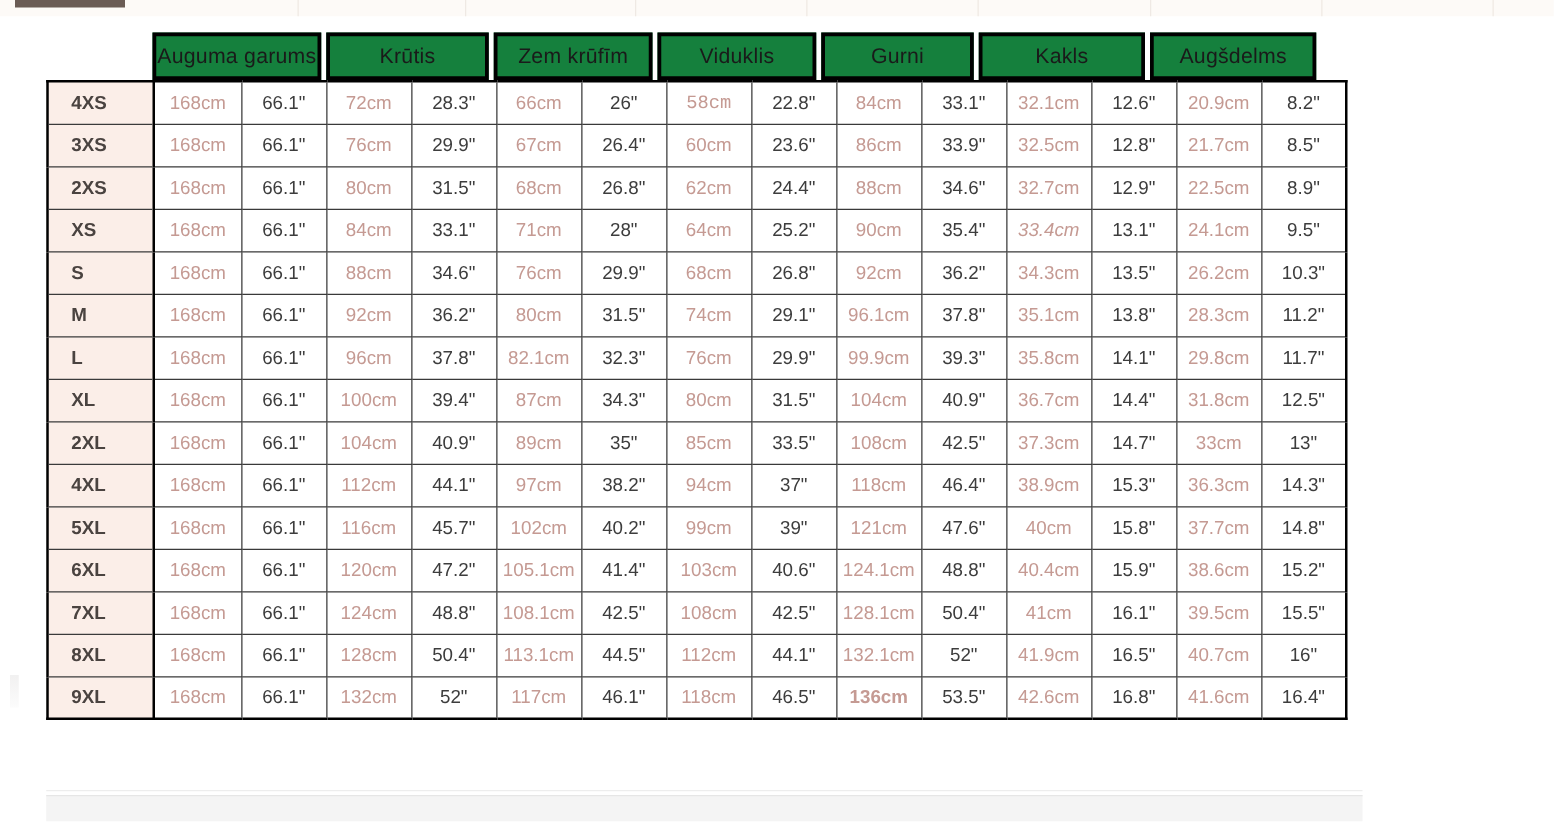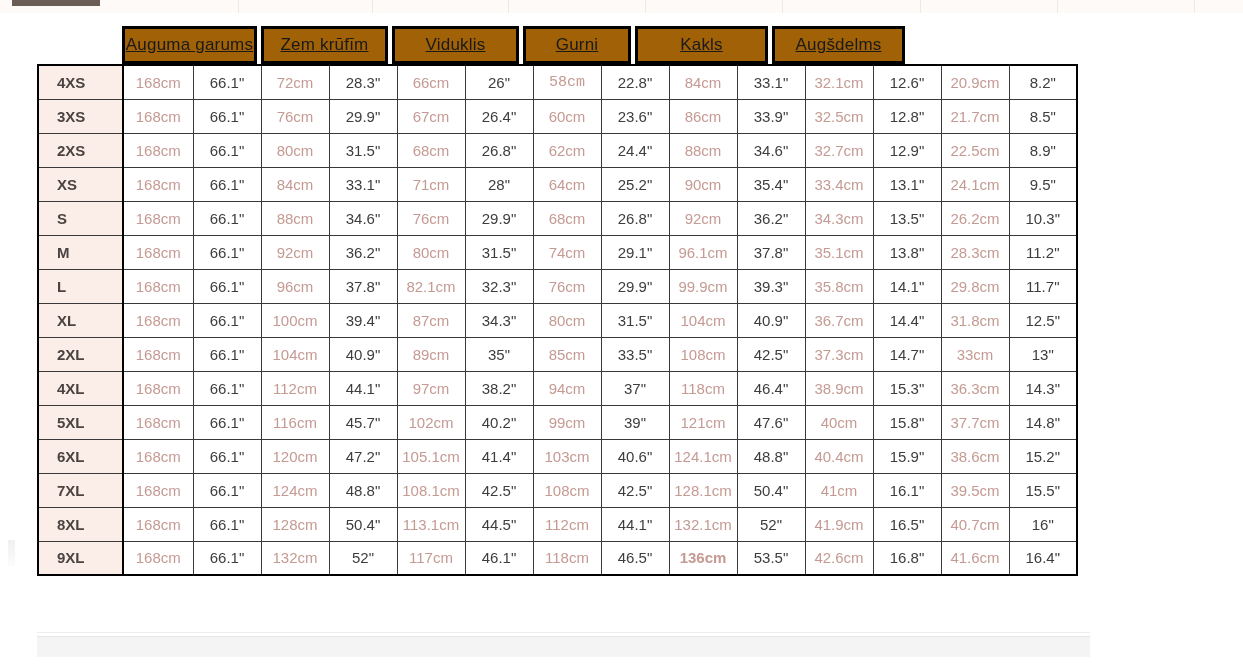--- a/index.html
+++ b/index.html
@@ -44,30 +44,29 @@
   }
 
   
   #header-row{
     position:absolute;left:122px;top:26px;
     height:38px;
     display:flex;
   }
   .hdr-cell{
     border:3px solid #000;
-    background:#a16207;
+    background:#15803d;
     display:flex;align-items:center;justify-content:center;
     box-sizing:border-box;
     height:38px;
     font-size:17px;
     color:#1a1a1a;
     letter-spacing:.2px;
     margin-right:4px;
     white-space:nowrap;
-    text-decoration:underline;
   }
   .hdr-cell:last-child{margin-right:0;}
 
   
   #size-table{
     position:absolute;left:37px;top:64px;
     border-collapse:collapse;
     table-layout:fixed;
   }
   #size-table td{
@@ -111,23 +110,24 @@
       <i style="left: 920px;"></i>
       <i style="left: 1057px;"></i>
       <i style="left: 1194px;"></i>
     </div>
 </div>
 
 <div id="left-artifact"></div>
 
 <div id="header-row">
     <div class="hdr-cell" style="width: 135px;">Auguma garums</div>
+    <div class="hdr-cell" style="width: 130px;">Krūtis</div>
     <div class="hdr-cell" style="width: 127px;">Zem krūfīm</div>
     <div class="hdr-cell" style="width: 127px;">Viduklis</div>
-    <div class="hdr-cell" style="width: 108px;">Gurni</div>
+    <div class="hdr-cell" style="width: 122px;">Gurni</div>
     <div class="hdr-cell" style="width: 133px;">Kakls</div>
     <div class="hdr-cell" style="width: 133px;">Augšdelms</div>
   </div>
 
 <table id="size-table">
   <tbody>
       <tr>
         <td class="size-cell" style="width: 85px;">4XS</td>
         <td class="cm-cell" style="width: 70px;">168cm</td>
         <td class="in-cell" style="width: 68px;">66.1"</td>
@@ -183,21 +183,21 @@
         <td class="cm-cell" style="width: 70px;">168cm</td>
         <td class="in-cell" style="width: 68px;">66.1"</td>
         <td class="cm-cell" style="width: 68px;">84cm</td>
         <td class="in-cell" style="width: 68px;">33.1"</td>
         <td class="cm-cell" style="width: 68px;">71cm</td>
         <td class="in-cell" style="width: 68px;">28"</td>
         <td class="cm-cell" style="width: 68px;">64cm</td>
         <td class="in-cell" style="width: 68px;">25.2"</td>
         <td class="cm-cell" style="width: 68px;">90cm</td>
         <td class="in-cell" style="width: 68px;">35.4"</td>
-        <td class="cm-cell" style="width: 68px;">33.4cm</td>
+        <td class="cm-cell" style="width: 68px; font-style: italic;">33.4cm</td>
         <td class="in-cell" style="width: 68px;">13.1"</td>
         <td class="cm-cell" style="width: 68px;">24.1cm</td>
         <td class="in-cell last-col" style="width: 68px;">9.5"</td>
       </tr>
       <tr>
         <td class="size-cell" style="width: 85px;">S</td>
         <td class="cm-cell" style="width: 70px;">168cm</td>
         <td class="in-cell" style="width: 68px;">66.1"</td>
         <td class="cm-cell" style="width: 68px;">88cm</td>
         <td class="in-cell" style="width: 68px;">34.6"</td>

